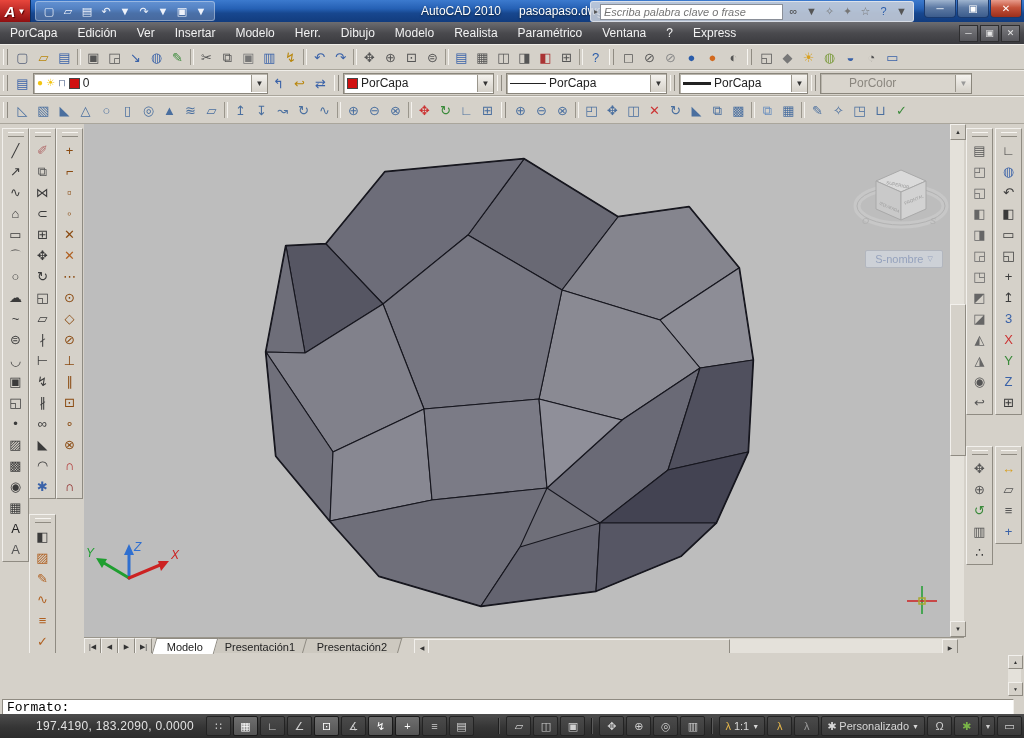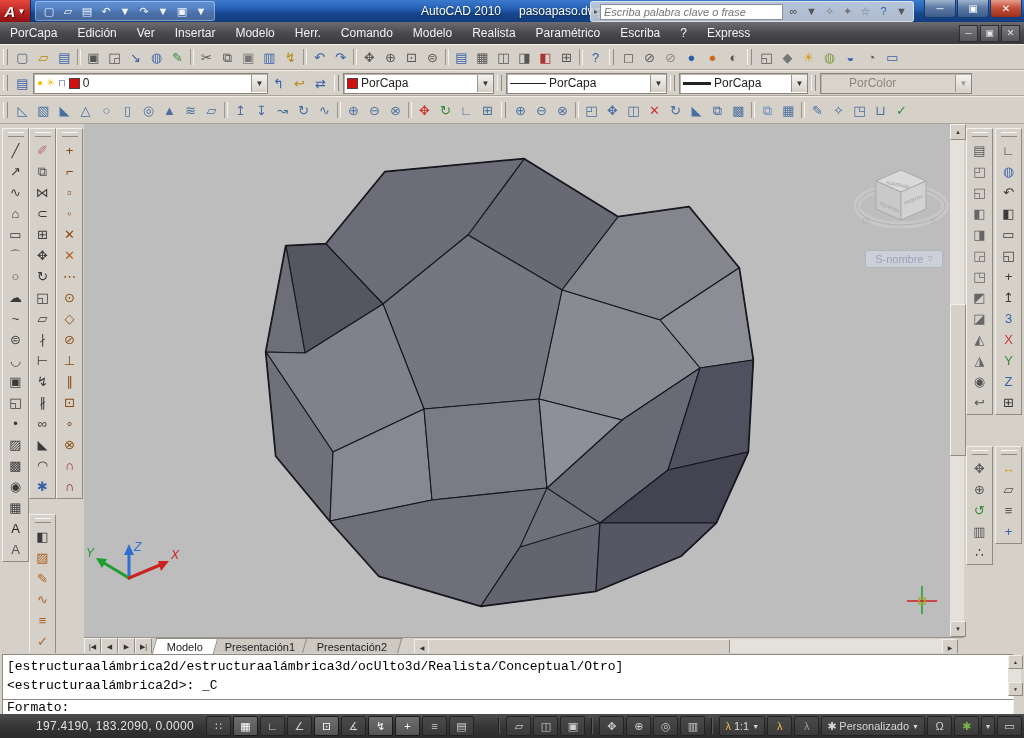--- a/index.html
+++ b/index.html
@@ -163,25 +163,25 @@
   </div>
 
   <div class="menubar">
     <span style="display:flex;">
         <div class="menu-item">PorCapa</div>
         <div class="menu-item">Edición</div>
         <div class="menu-item">Ver</div>
         <div class="menu-item">Insertar</div>
         <div class="menu-item">Modelo</div>
         <div class="menu-item">Herr.</div>
-        <div class="menu-item">Comando</div>
+        <div class="menu-item">Dibujo</div>
         <div class="menu-item">Modelo</div>
         <div class="menu-item">Realista</div>
         <div class="menu-item">Paramétrico</div>
-        <div class="menu-item">Escriba</div>
+        <div class="menu-item">Ventana</div>
         <div class="menu-item">?</div>
         <div class="menu-item">Express</div>
       </span>
     <div class="docbtns">
       <div class="tbtn">─</div>
       <div class="tbtn">▣</div>
       <div class="tbtn">✕</div>
     </div>
   </div>
 
@@ -579,21 +579,20 @@
         </div>
       </span>
     <div class="hscroll">
       <div class="sbtn" style="left:0;top:0;">◀</div>
       <div class="thumb"></div>
       <div class="sbtn" style="right:0;top:0;">▶</div>
     </div>
   </div>
 
   <div class="cmd">
-    <div class="cmdhist"><div>[estructuraalámbrica2d/estructuraalámbrica3d/ocUlto3d/Realista/Conceptual/Otro]</div><div>&lt;estructuraalámbrica2d&gt;: _C</div></div>
     <div class="cmdscroll">
       <div class="sbtn" style="top:0;">▲</div>
       <div class="sbtn" style="bottom:0;">▼</div>
     </div>
     <div class="cmdprompt"><span>Formato:</span></div>
   </div>
 
   <div class="statusbar">
     <div class="coords">197.4190, 183.2090, 0.0000</div>
     <div class="stgroup">

